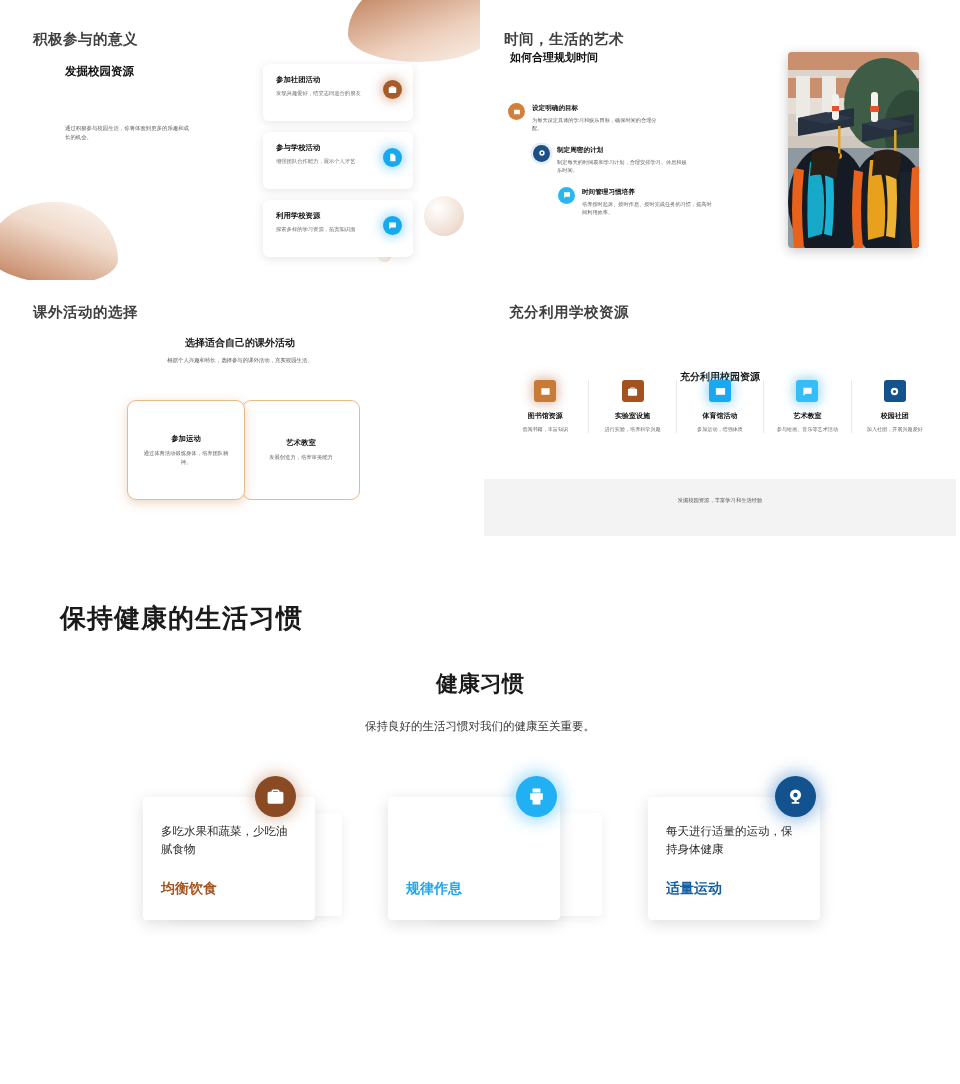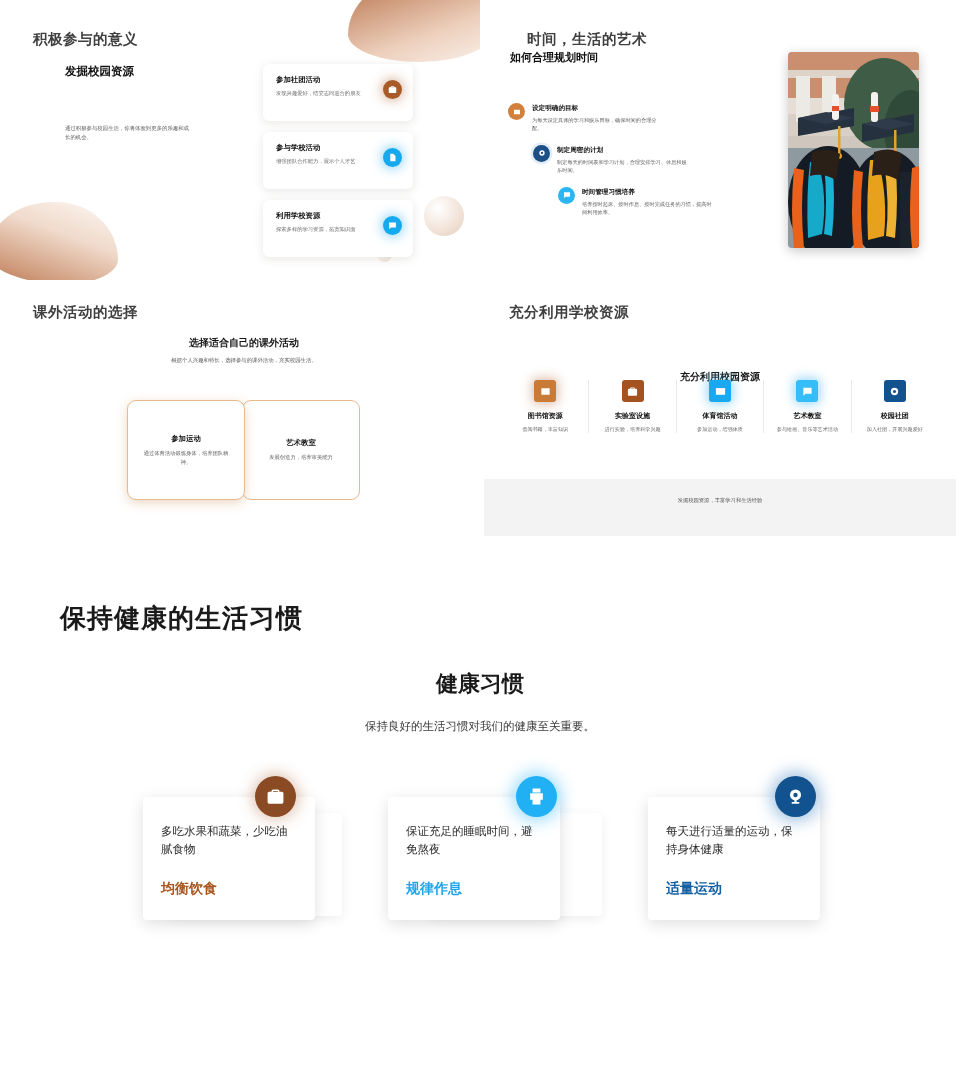--- a/index.html
+++ b/index.html
@@ -6,21 +6,21 @@
   body{
     width:960px;height:1084px;background:#ffffff;
     font-family:"Liberation Sans","DejaVu Sans",sans-serif;
     color:#1a1a1a;overflow:hidden;position:relative;
   }
   .slide{position:absolute;overflow:hidden;background:#fff;}
 
   
   #slide1{left:0;top:0;width:480px;height:280px;}
   #slide2{left:480px;top:0;width:480px;height:280px;}
-  #slide3{left:0;top:280px;width:480px;height:280px;padding-left:8px;}
+  #slide3{left:0;top:280px;width:480px;height:280px;}
   #slide4{left:480px;top:280px;width:480px;height:280px;}
   #slide5{left:0;top:571px;width:960px;height:524px;}
 
   .blob-tr{
     position:absolute;right:-18px;top:-30px;width:150px;height:92px;
     background:linear-gradient(160deg,#b5seedcff 0%,#c08a6a 10%,#e8c6b2 60%,#fdf6f2 100%);
     background:linear-gradient(160deg,#b5734e 0%,#c9906f 25%,#edd0bd 65%,#fbf2ec 100%);
     border-radius:60% 40% 52% 48% / 70% 60% 40% 30%;
     filter:blur(0.2px);
   }
@@ -53,21 +53,21 @@
   .mini-card .mc-d{font-size:5.3px;color:#6d6d6d;line-height:1.6;width:98px;}
   .mc-ico{
     position:absolute;right:11px;top:16px;width:19px;height:19px;border-radius:50%;
     display:flex;align-items:center;justify-content:center;
   }
   .mc-ico svg{width:9px;height:9px;fill:#fff;}
   .glow-o{box-shadow:0 0 11px 2px rgba(175,95,45,.42);}
   .glow-b{box-shadow:0 0 11px 2px rgba(32,168,240,.45);}
 
   
-  #slide2 .t1{position:absolute;left:47px;top:30px;}
+  #slide2 .t1{position:absolute;left:24px;top:30px;}
   #slide2 .t2{position:absolute;left:30px;top:50px;font-size:11px;}
   .tm-list{position:absolute;left:28px;top:103px;width:240px;}
   .tm-item{position:relative;margin-bottom:12px;}
   .tm-item .tm-ico{position:absolute;top:0;width:17px;height:17px;border-radius:50%;
     display:flex;align-items:center;justify-content:center;}
   .tm-item .tm-ico svg{width:8px;height:8px;fill:#fff;}
   .tm-item .tm-t{font-size:6.6px;font-weight:bold;color:#111;margin-bottom:3px;}
   .tm-item .tm-d{font-size:5.2px;color:#5f5f5f;line-height:1.62;width:131px;}
   .tm-item.i0 .tm-ico{left:0;}       .tm-item.i0 .tm-body{margin-left:24px;padding-top:1px;}
   .tm-item.i1 .tm-ico{left:25px;}    .tm-item.i1 .tm-body{margin-left:49px;padding-top:1px;}
@@ -329,21 +329,20 @@
       <div class="hc-d">多吃水果和蔬菜，少吃油腻食物</div>
       <div class="hc-t" style="color:#a7561f">均衡饮食</div>
     </div>
 
     <div class="hc-ico" style="left:516px;top:5px;background:#22b0f5;box-shadow:0 0 16px 4px rgba(40,180,248,.45);">
       <svg viewBox="0 0 24 24">
           <path d="M7 2h10v5H7zM4 8h16v8h-3v6H7v-6H4zM9 14h6v6H9z"></path>
         </svg>
     </div>
     <div class="hcard" style="left:388px;top:26px;">
-      <div class="hc-d">保证充足的睡眠时间，避免熬夜</div>
       <div class="hc-t" style="color:#22a5ea">规律作息</div>
     </div>
 
     <div class="hc-ico" style="left:775px;top:5px;background:#12538f;box-shadow:0 0 16px 4px rgba(30,110,185,.42);">
       <svg viewBox="0 0 24 24">
           <circle cx="12" cy="10" r="7" fill="#fff"></circle>
           <circle cx="12" cy="10" r="2.8" fill="#12538f"></circle>
           <rect x="10.6" y="16" width="2.8" height="3" fill="#fff"></rect>
           <rect x="7" y="19" width="10" height="2.2" rx="1" fill="#fff"></rect>
         </svg>

